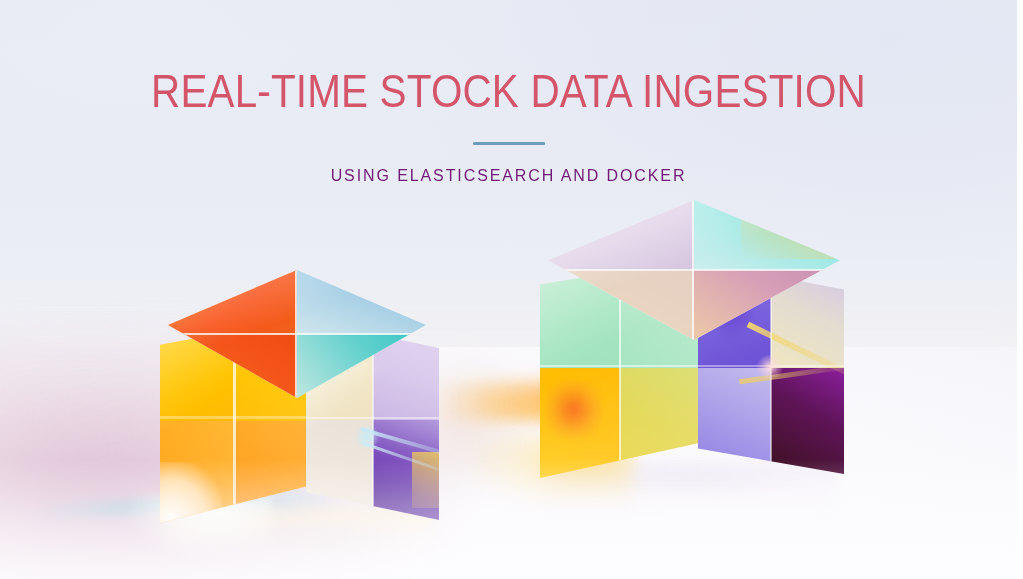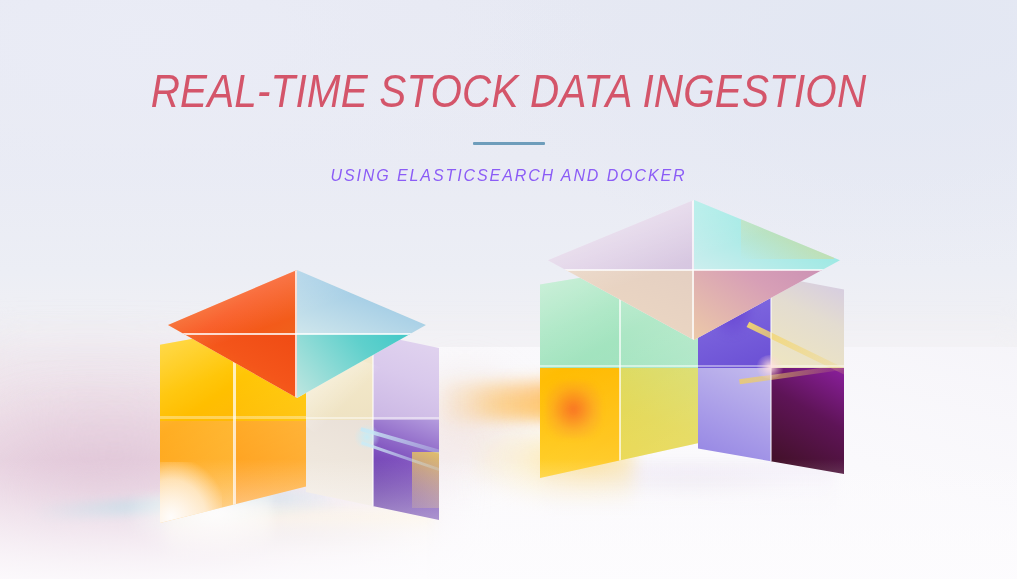--- a/index.html
+++ b/index.html
@@ -6,21 +6,20 @@
   * { margin:0; padding:0; box-sizing:border-box; }
   html,body{
     width:1023px; height:579px; overflow:hidden;
     font-family:"Liberation Sans", sans-serif;
   }
 
   
   .stage{
     position:relative; width:1017px; height:579px; overflow:hidden;
     background:#eceef6;
-    font-style:italic;
   }
 
   
   .bg-base{
     position:absolute; inset:0;
     background:
       linear-gradient(180deg,#e7e9f3 0%,#e9ebf4 28%,#eceef5 47%,#f2f1f4 60%,#f7f5f6 72%,#fbfafb 84%,#fdfcfd 100%);
   }
   .bg-topleft{
     position:absolute; left:-10%; top:-18%; width:70%; height:62%;
@@ -99,21 +98,21 @@
   }
   .divider{
     width:72px; height:3px; margin:26px auto 0;
     background:#6e9dbb; border-radius:1px;
   }
   .sub-title{
     margin-top:22px;
     font-family:"Liberation Sans", sans-serif;
     font-size:16px; font-weight:400;
     letter-spacing:1.9px;
-    color:#8b5cf6;
+    color:#701a75;
     white-space:nowrap;
   }
 
   
   .cube{ position:absolute; }
 
   
   #cube-left{ left:150px; top:258px; width:300px; height:275px; z-index:20; }
   
   .lc-top{

